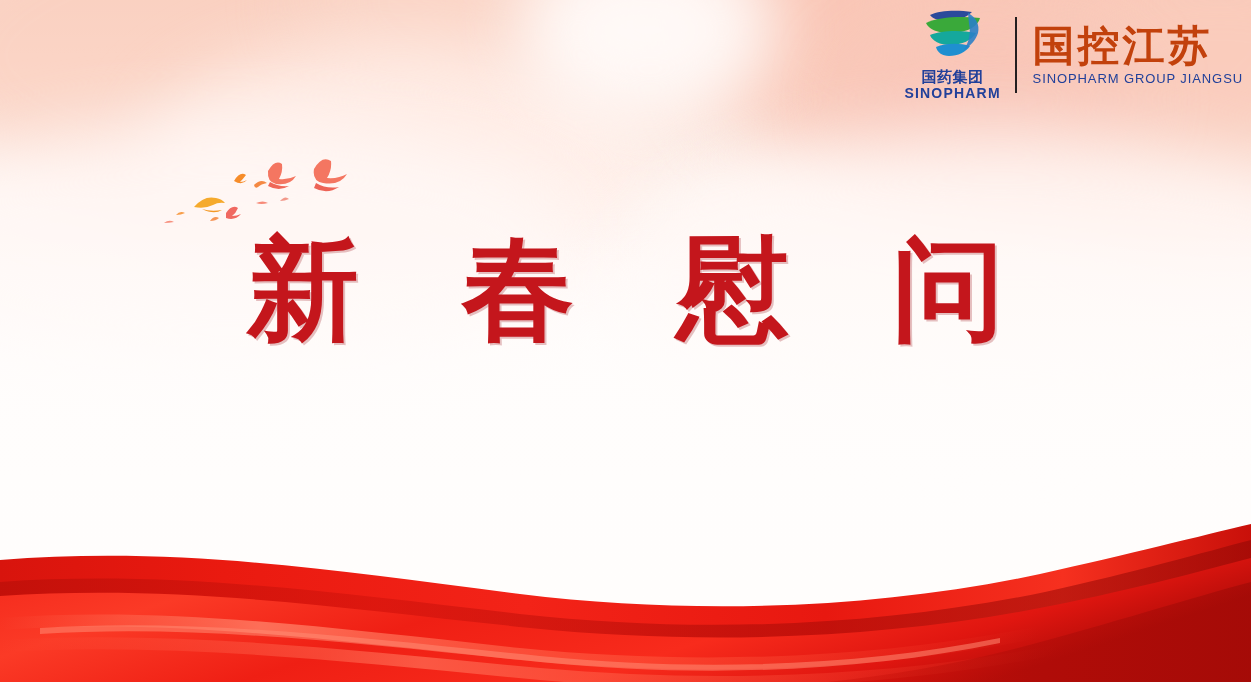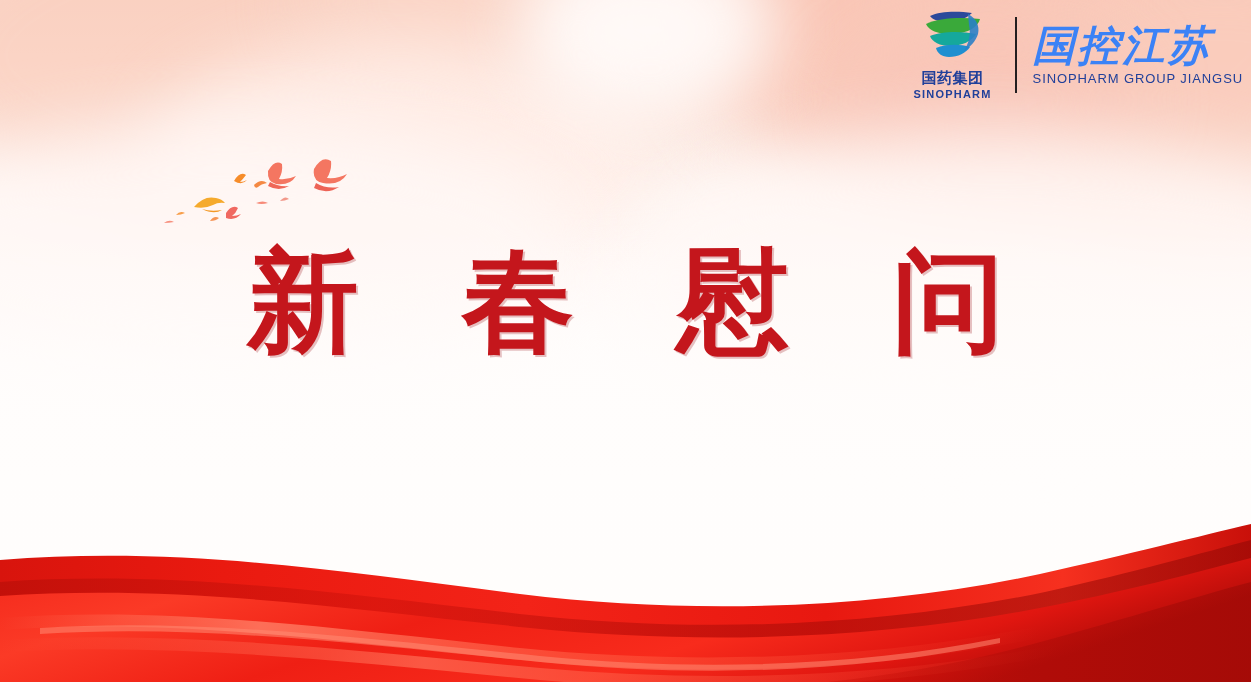--- a/index.html
+++ b/index.html
@@ -115,46 +115,45 @@
     color: #21409a;
     font-size: 15px;
     font-weight: 700;
     letter-spacing: 0.5px;
     line-height: 1.1;
     margin-top: 2px;
     white-space: nowrap;
   }
   .sino-en {
     color: #21409a;
-    font-size: 11px;
+    font-size: 14px;
     font-weight: 700;
     letter-spacing: 1.2px;
     line-height: 1.1;
     margin-top: 1px;
     white-space: nowrap;
   }
   .logo-divider {
     width: 2px;
     height: 76px;
     background: #231f20;
     margin: 0 16px 0 14px;
   }
   .jiangsu-block {
     display: flex;
     flex-direction: column;
     justify-content: center;
   }
   .jiangsu-cn {
-    color: #3b82f6;
+    color: #c2410c;
     font-size: 42px;
     font-weight: 700;
     letter-spacing: 3px;
     line-height: 1.05;
     white-space: nowrap;
-    font-style: italic;
   }
   .jiangsu-en {
     color: #21409a;
     font-size: 13px;
     font-weight: 400;
     letter-spacing: 0.9px;
     line-height: 1.1;
     margin-top: 4px;
     white-space: nowrap;
   }
@@ -165,21 +164,21 @@
     left: 150px;
     top: 155px;
     width: 250px;
     height: 95px;
   }
 
   
   .headline {
     position: absolute;
     left: 0; right: 0;
-    top: 240px;
+    top: 228px;
     text-align: center;
     color: #c4161c;
     font-family: "DejaVu Sans", "Liberation Sans", sans-serif;
     font-size: 112px;
     font-weight: 700;
     letter-spacing: 32px;
     text-indent: 32px;
     line-height: 1.1;
     white-space: nowrap;
     text-shadow: 2px 2px 0 rgba(150, 12, 18, 0.25);

